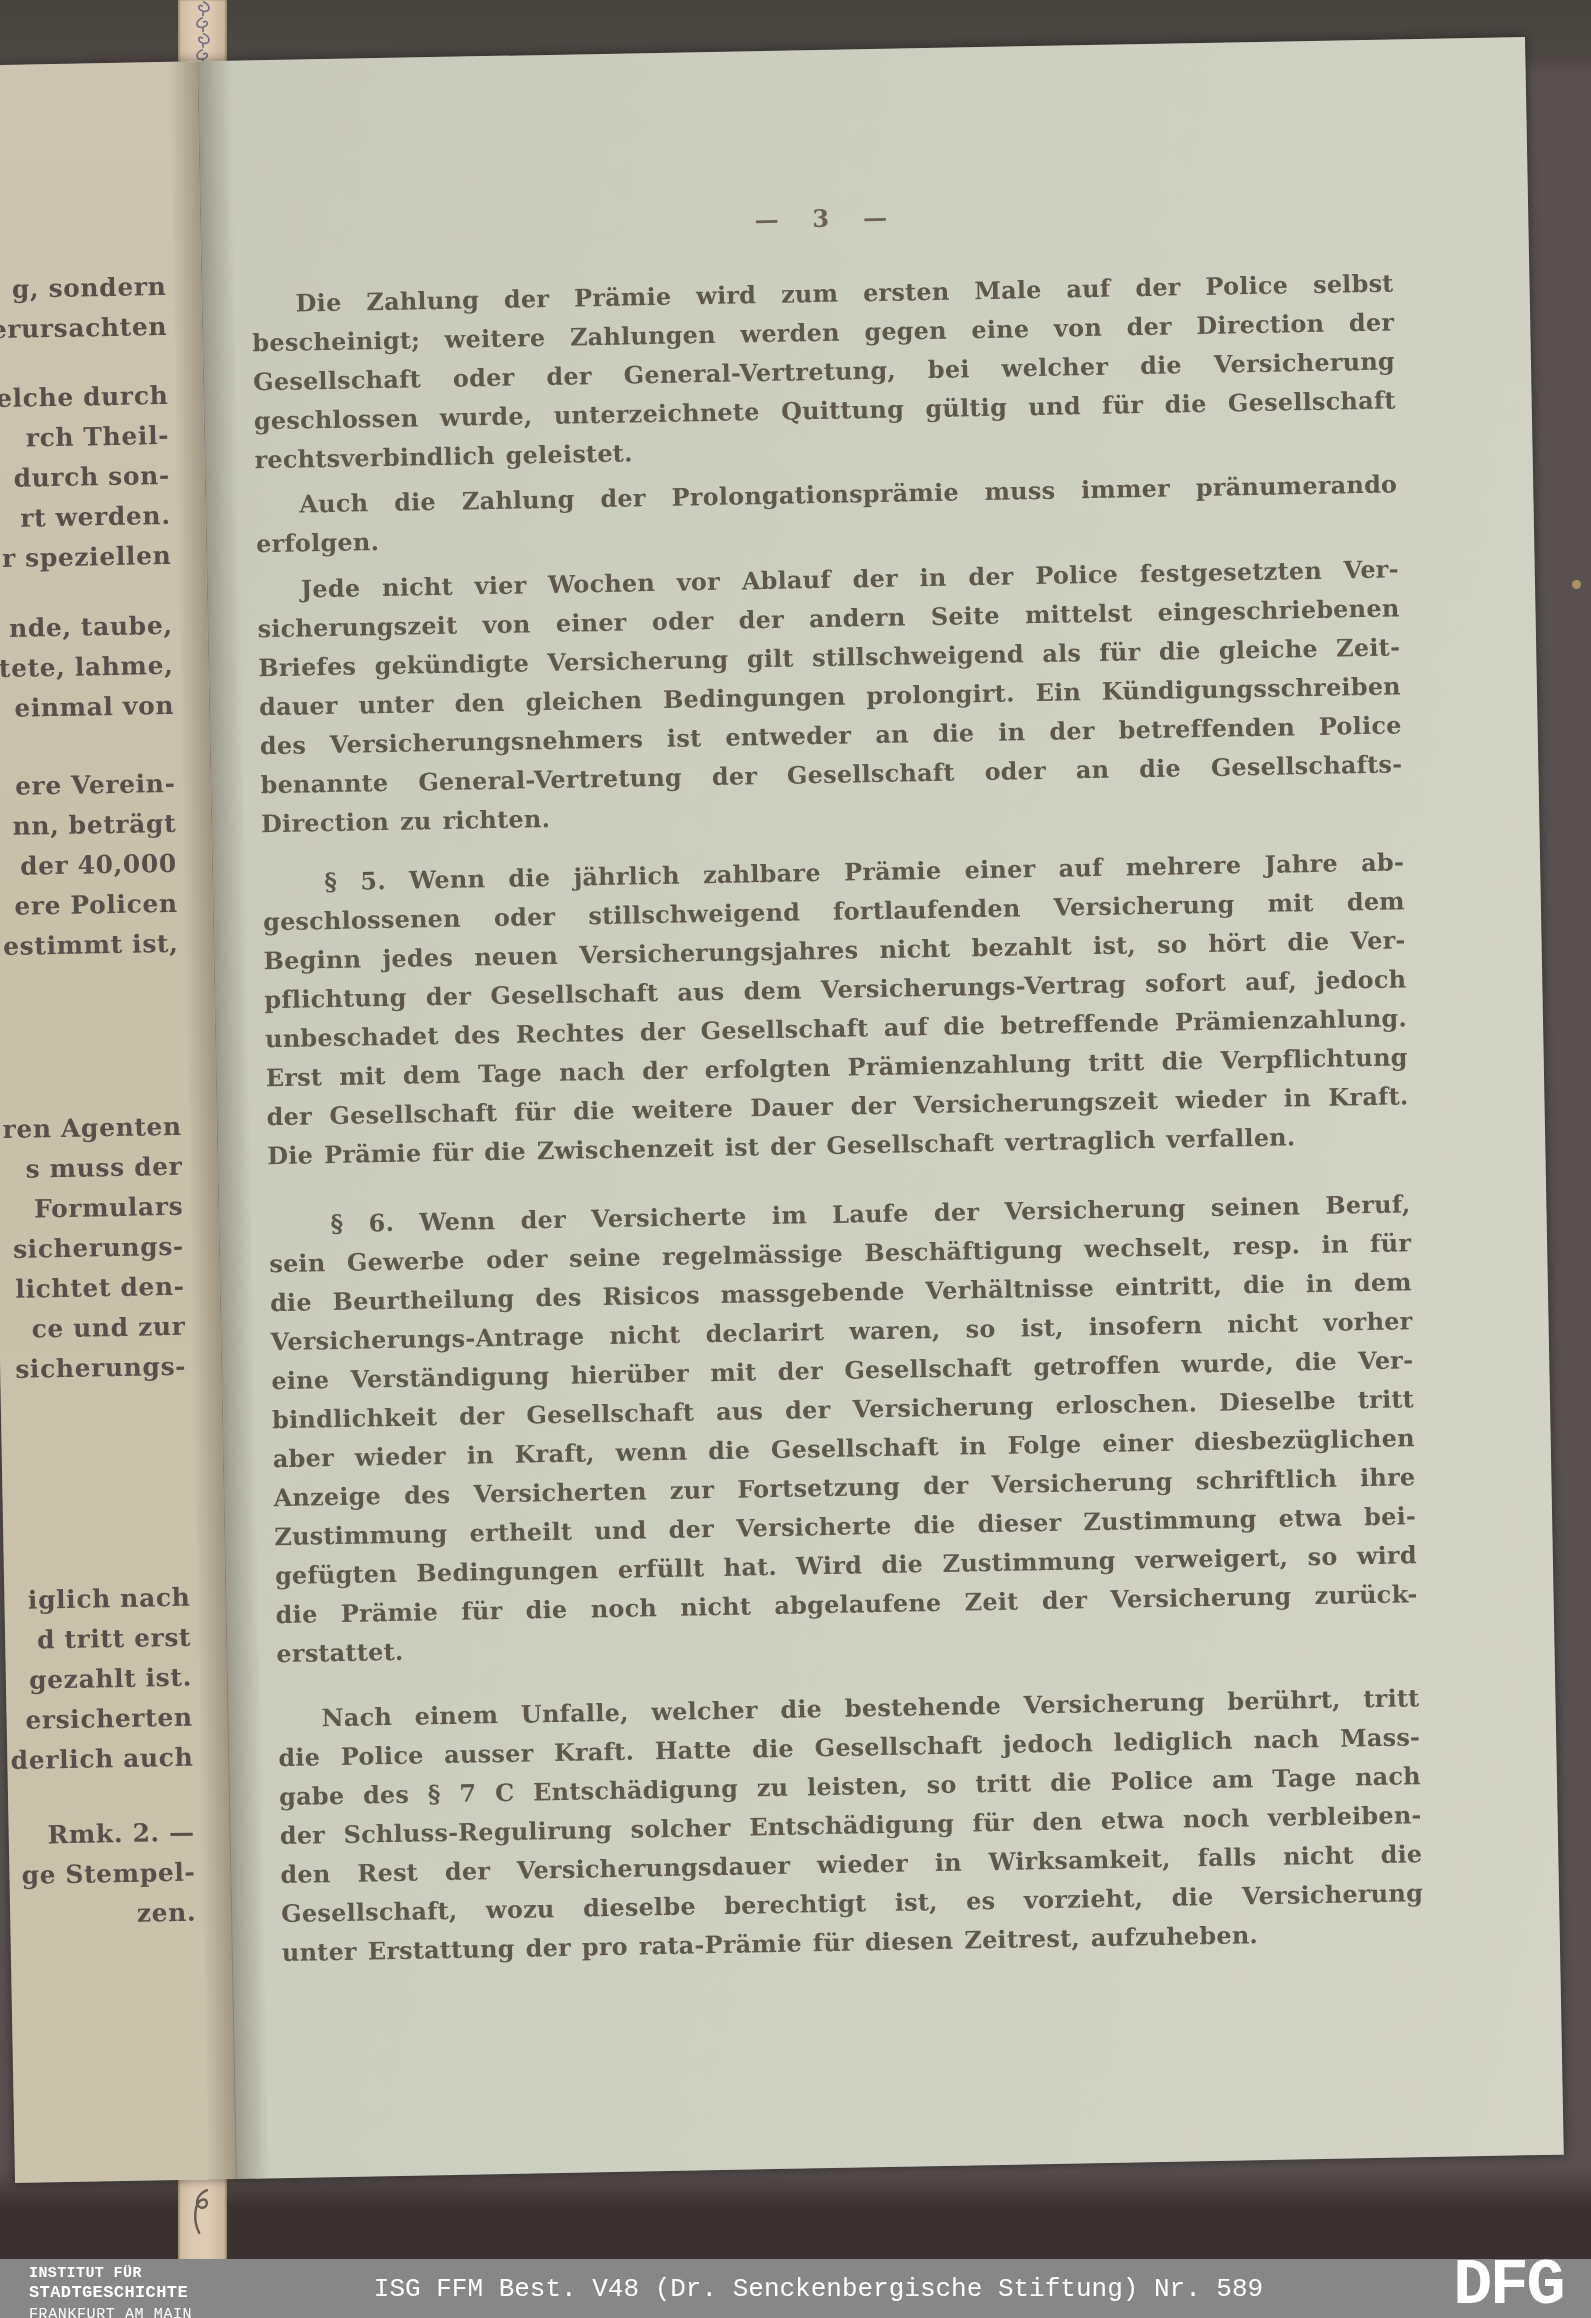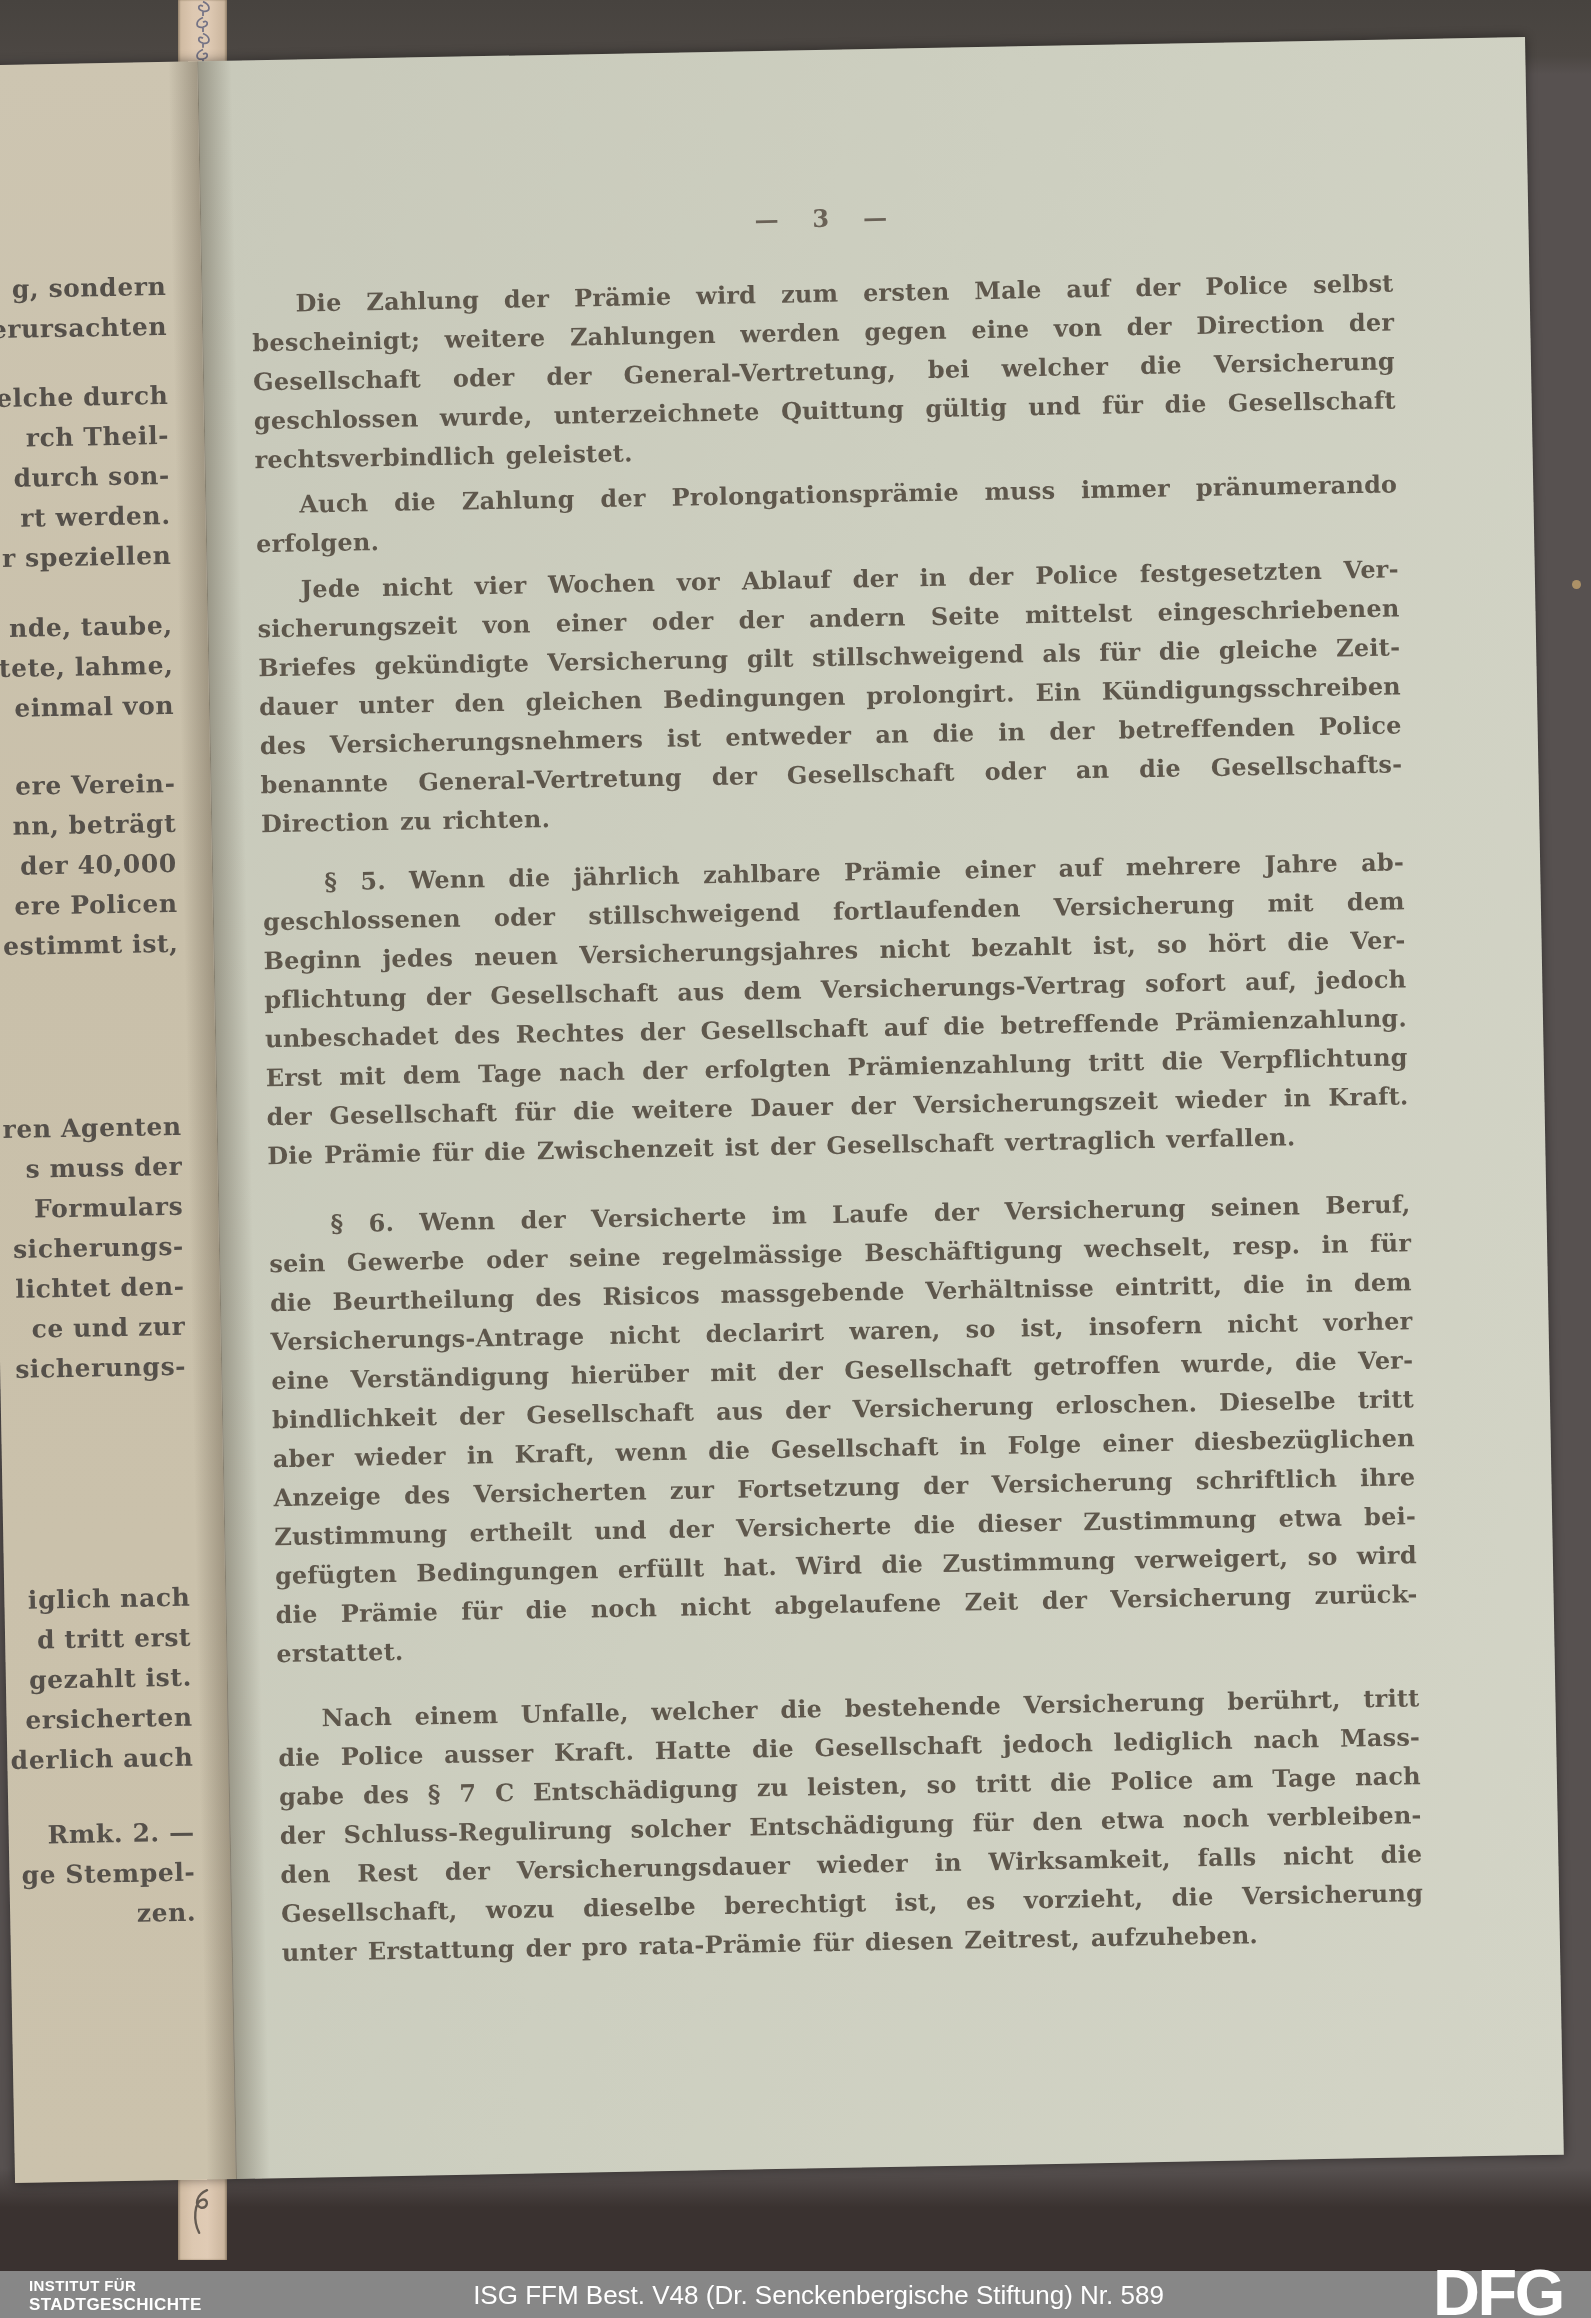--- a/index.html
+++ b/index.html
@@ -41,22 +41,22 @@
   .para .tl{text-align:justify;text-align-last:justify;text-justify:inter-word;}
   .para .tl.last{text-align-last:left;}
   .para .tl:first-child{text-indent:44px;}
   .para.sect .tl:first-child{text-indent:62px;}
 
   
   #dot{position:absolute;left:1572px;top:580px;width:8.8px;height:8.8px;border-radius:50%;
        background:#bb9c6b;opacity:.85;}
 
   
-  #footer{position:absolute;left:0;bottom:0;width:1591px;height:48px;background:#878787;
-          font-family:Liberation Sans, sans-serif;color:#ffffff;}
+  #footer{position:absolute;left:0;bottom:0;width:1591px;height:60px;background:#878787;
+          font-family:Liberation Mono, monospace;color:#ffffff;}
   #inst{position:absolute;left:29px;top:7.2px;line-height:1;}
   #inst .l1{font-size:15px;font-weight:bold;letter-spacing:0.4px;margin-bottom:3.2px;}
   #inst .l2{font-size:17px;font-weight:bold;letter-spacing:0.4px;margin-bottom:6px;}
   #inst .l3{font-size:15px;font-weight:normal;letter-spacing:0.6px;}
   #ref{position:absolute;left:0;width:1591px;top:50%;transform:translateY(-50%);
        text-align:center;font-size:26px;margin-left:23px;}
   #dfg{position:absolute;right:28px;top:50%;transform:translateY(-54%);
        font-size:65px;font-weight:bold;letter-spacing:-2.4px;transform-origin:center;}
 </style>
 </head>

